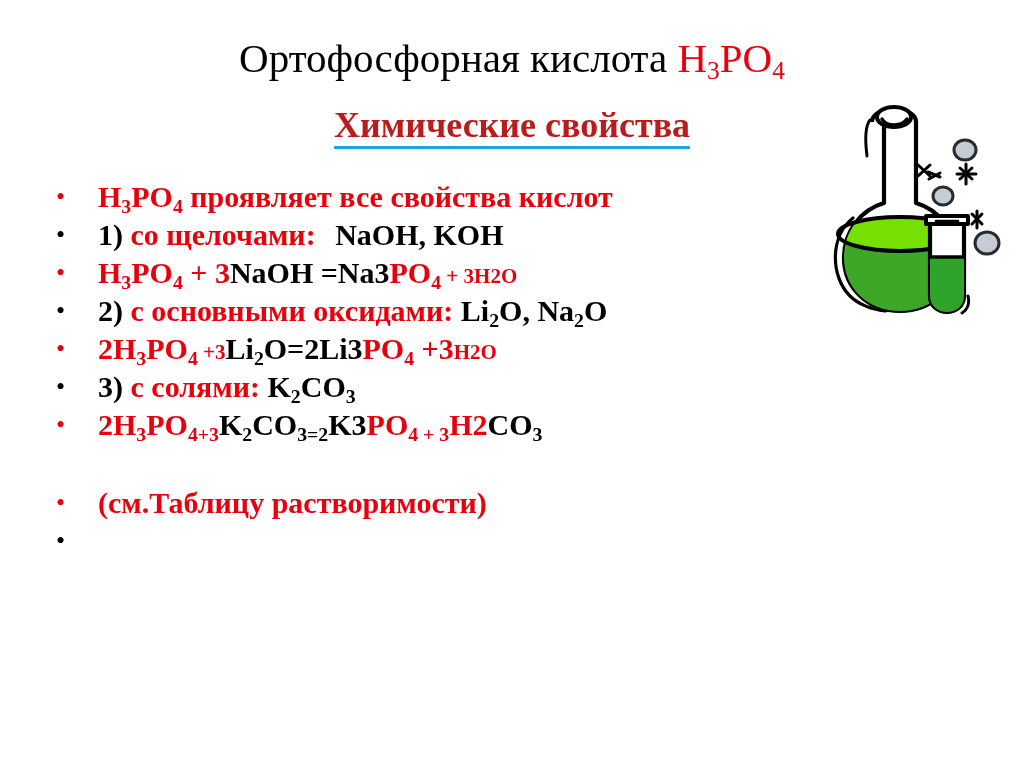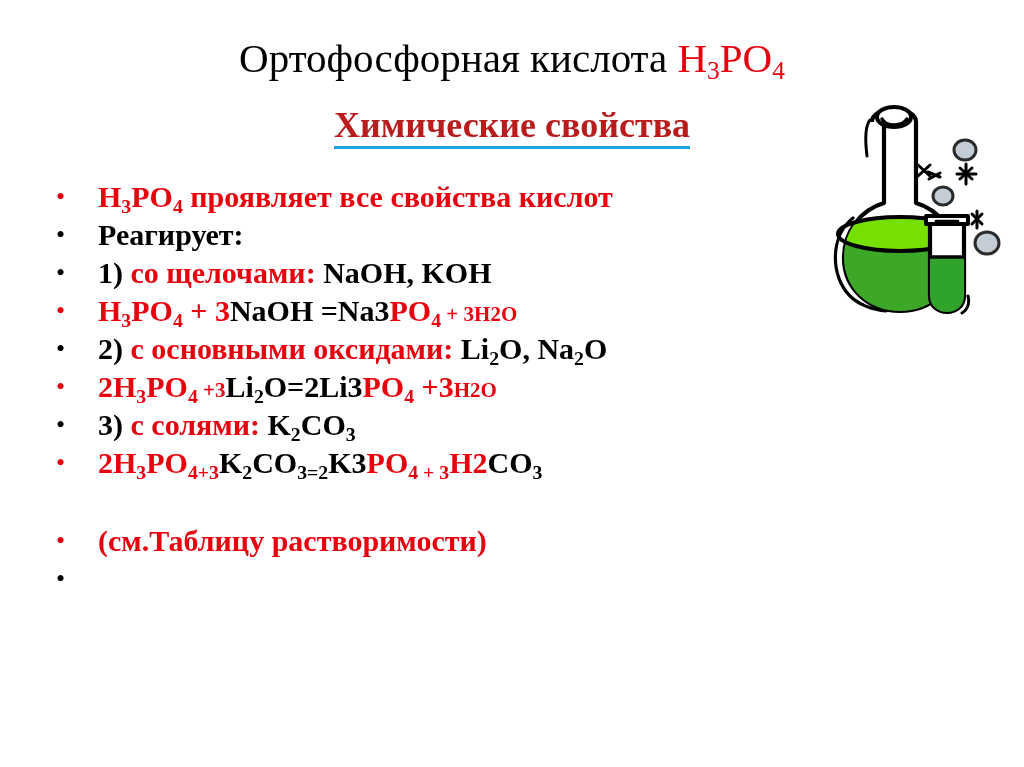--- a/index.html
+++ b/index.html
@@ -109,25 +109,21 @@
     <span>Химические свойства</span>
   </div>
 
   <div class="bullets" id="bullet-list">
       <div class="line">
         <span class="bullet red"></span>
         <span class="text"><span style="color: rgb(232, 0, 13);">H</span><sub style="color: rgb(232, 0, 13);">3</sub><span style="color: rgb(232, 0, 13);">PO</span><sub style="color: rgb(232, 0, 13);">4</sub><span style="color: rgb(232, 0, 13);">  проявляет все свойства кислот</span></span>
       </div>
       <div class="line">
         <span class="bullet black"></span>
-        <span class="text"><span style="color: rgb(0, 0, 0);">Реагирует:</span></span>
-      </div>
-      <div class="line">
-        <span class="bullet black"></span>
-        <span class="text"><span style="color: rgb(0, 0, 0);">1) </span><span style="color: rgb(232, 0, 13);">со щелочами: </span><span style="color: rgb(0, 0, 0);">NaOH, KOH</span></span>
+        <span class="text"><span style="color: rgb(0, 0, 0);">1) </span><span style="color: rgb(232, 0, 13);">со щелочами: </span><span style="color: rgb(0, 0, 0); margin-left: 12px;">NaOH, KOH</span></span>
       </div>
       <div class="line">
         <span class="bullet red"></span>
         <span class="text"><span style="color: rgb(232, 0, 13);">H</span><sub style="color: rgb(232, 0, 13);">3</sub><span style="color: rgb(232, 0, 13);">PO</span><sub style="color: rgb(232, 0, 13);">4</sub><span style="color: rgb(232, 0, 13);"> + 3</span><span style="color: rgb(0, 0, 0);">NaOH =Na3</span><span style="color: rgb(232, 0, 13);">PO</span><sub style="color: rgb(232, 0, 13);">4</sub><span class="sm" style="color: rgb(232, 0, 13);"> + 3H2O</span></span>
       </div>
       <div class="line">
         <span class="bullet black"></span>
         <span class="text"><span style="color: rgb(0, 0, 0);">2) </span><span style="color: rgb(232, 0, 13);">с основными оксидами: </span><span style="color: rgb(0, 0, 0);">Li</span><sub style="color: rgb(0, 0, 0);">2</sub><span style="color: rgb(0, 0, 0);">O, Na</span><sub style="color: rgb(0, 0, 0);">2</sub><span style="color: rgb(0, 0, 0);">O</span></span>
       </div>
       <div class="line">

